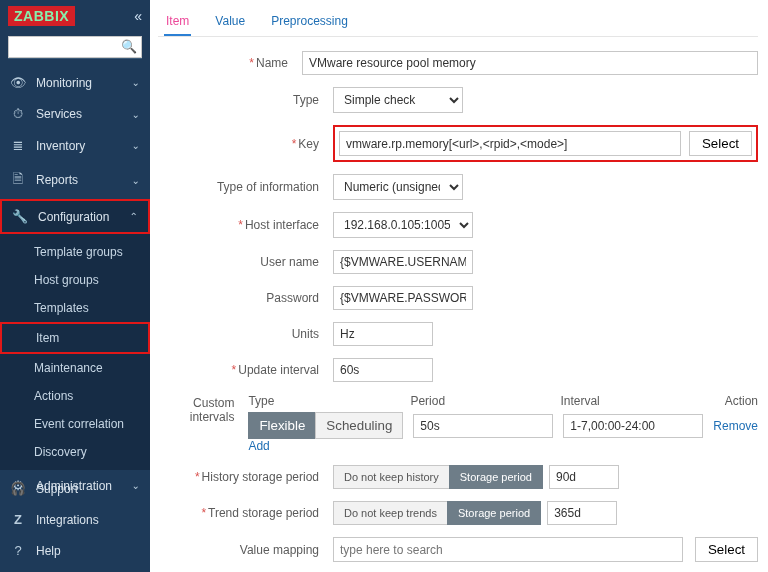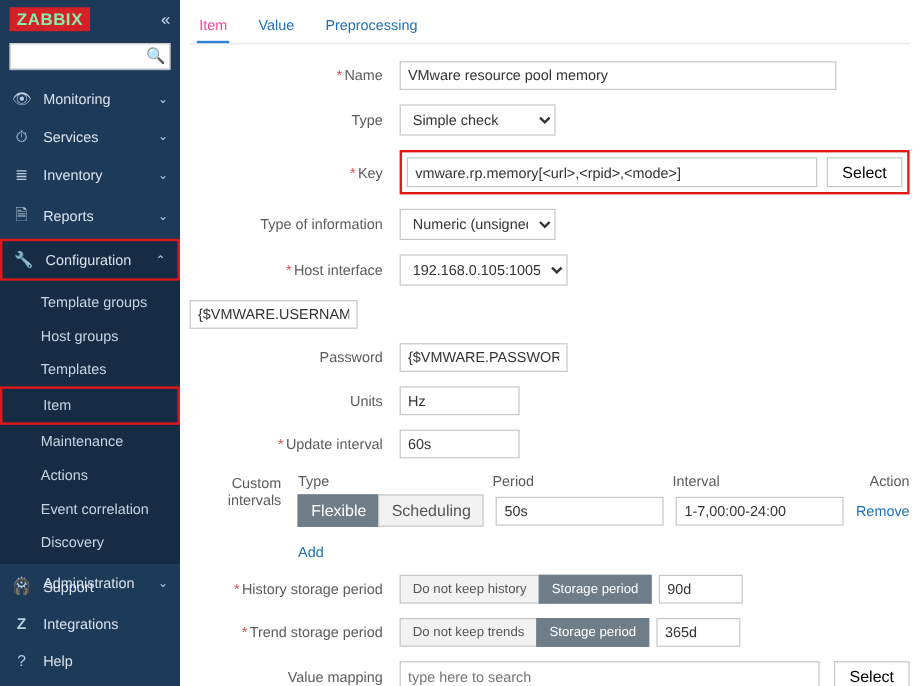--- a/index.html
+++ b/index.html
@@ -46,39 +46,39 @@
   .tab.active{color:#ec4899;border-bottom-color:var(--tab-border)}
   .form{padding:14px 0 0 0}
   .row{display:flex;align-items:center;margin:0 0 12px 0}
   .row .lbl{width:175px;text-align:right;color:var(--label);padding-right:14px}
   .row .lbl .req{color:#d9534f;margin-right:2px}
   .ctrl{flex:1;display:flex;align-items:center;gap:6px}
   input[type=text], select, textarea{
     border:1px solid var(--border);padding:4px 6px;font-size:12px;color:#333;background:#fff
   }
   select{height:26px}
-  .w-lg{width:364px}
+  .w-lg{width:456px}
   .w-md{width:130px}
   .w-sm{width:100px}
   .key-wrap{flex:1;display:flex;align-items:stretch;border:2px solid var(--hl);padding:4px}
   .key-wrap input{flex:1;border:1px solid var(--border)}
   .key-wrap .sel-btn{margin-left:8px;border:1px solid var(--border);background:#fff;padding:4px 12px;cursor:pointer}
   
   .ci-head{display:flex;gap:10px;color:var(--label);margin-bottom:4px}
   .ci-head >div:nth-child(1){width:152px}
   .ci-head >div:nth-child(2){width:140px}
   .ci-head >div:nth-child(3){width:140px}
   .ci-row{display:flex;gap:10px;align-items:center}
   .seg{display:inline-flex}
   .seg button{border:1px solid var(--border);background:#f2f2f2;color:#555;padding:5px 10px;cursor:pointer}
   .seg button + button{margin-left:-1px}
   .seg button.on{background:var(--grey-btn-on);color:#fff;border-color:var(--grey-btn-on)}
   .grey-inp{background:#f5f5f5;color:#9a9a9a}
   .link{color:var(--link);cursor:pointer}
-  .add-link{margin-top:14px;display:inline-block}
+  .add-link{display:inline-block}
   
   .sp .seg button{font-size:11px}
   .sp .seg .wide{padding:5px 10px}
   
   .vm{flex:1;display:flex}
   .vm input{flex:1;color:#9a9a9a}
   .vm .sel-btn{margin-left:12px;border:1px solid var(--border);background:#fff;padding:4px 12px;cursor:pointer}
 </style>
 </head>
 <body>
@@ -193,20 +193,21 @@
     </div>
 
     <div class="row">
       <div class="lbl"><span class="req">*</span><span>Host interface</span></div>
       <div class="ctrl">
           <select class="w-md" style="width:140px"><option>192.168.0.105:10050</option></select>
         </div>
     </div>
 
     <div class="row">
+      <div class="lbl"><span>User name</span></div>
       <div class="ctrl">
           <input type="text" style="width: 140px;" value="{$VMWARE.USERNAME}">
         </div>
     </div>
 
     <div class="row">
       <div class="lbl"><span>Password</span></div>
       <div class="ctrl">
           <input type="text" style="width: 140px;" value="{$VMWARE.PASSWORD">
         </div>

